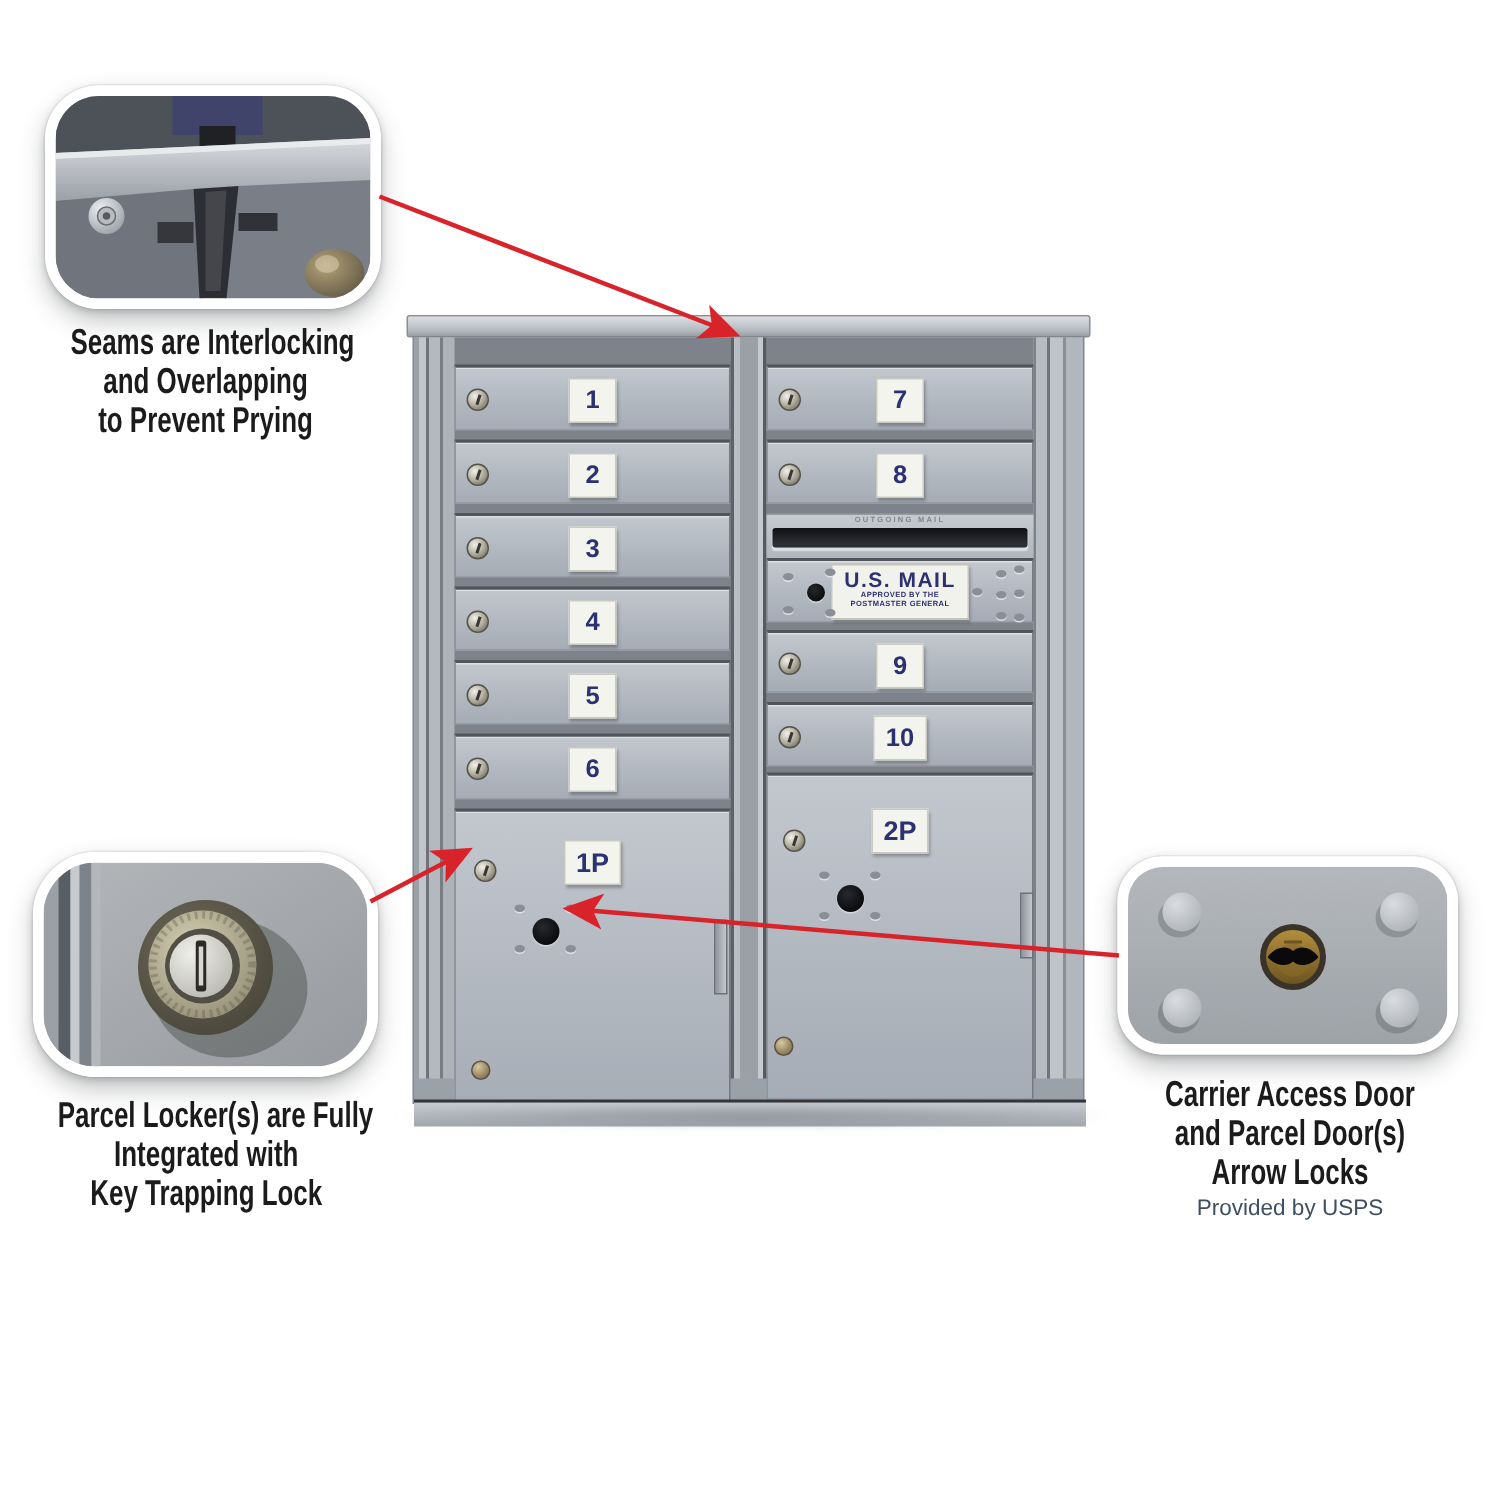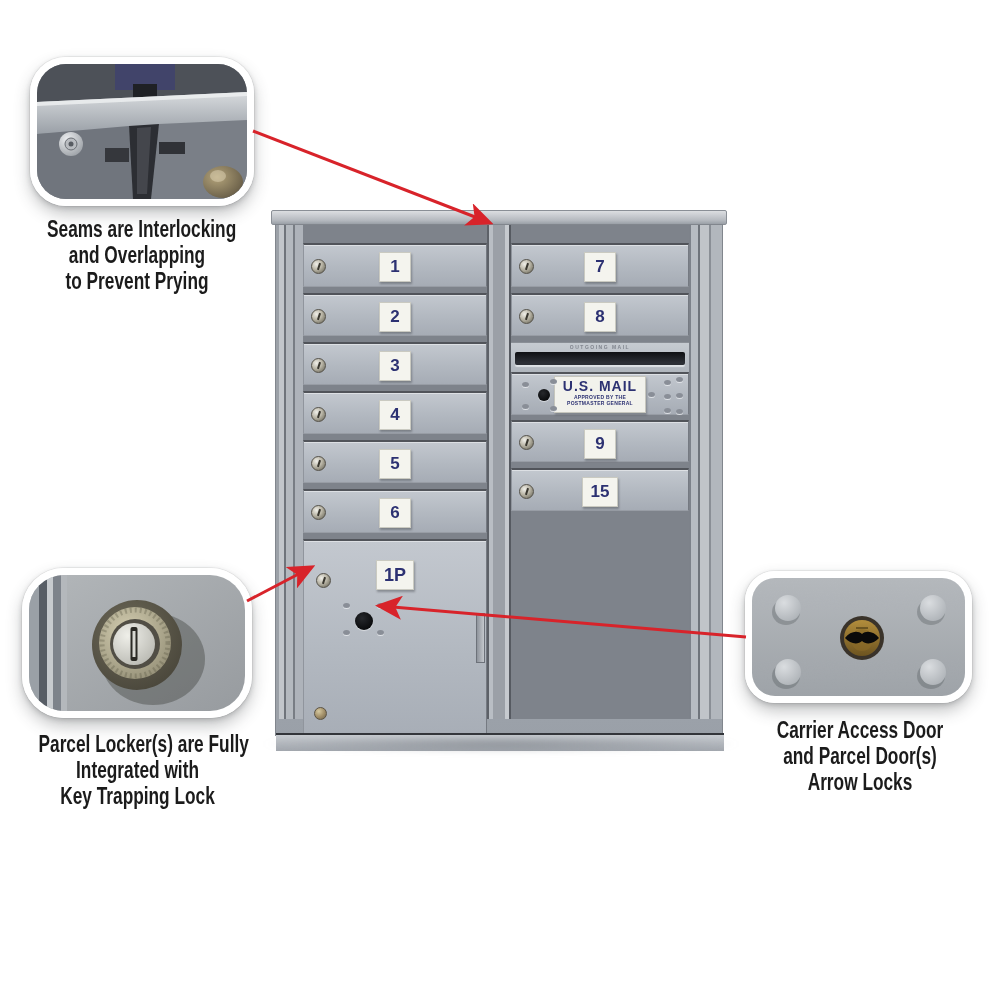--- a/index.html
+++ b/index.html
@@ -213,20 +213,21 @@
         <rect x="104" y="49" width="12" height="2" fill="#5e4a1d" opacity=".8"></rect>
         <path d="M93,60 C98,53 106,52 110,56 C114,52 122,53 127,60 C122,66 114,67 110,63 C106,67 98,66 93,60 Z" fill="#0a0a0a"></path>
       </g>
     </svg>
   </figure>
   <div class="caption" id="cap-arrow">
     <span>Carrier Access Door</span>
     <span>and Parcel Door(s)</span>
     <span>Arrow Locks</span>
   </div>
+  <div class="subcaption" id="sub-arrow">Provided by USPS</div>
 
   <div id="mailbox">
     <div id="topcap"></div>
     <div id="cabbody">
       <div class="trim" id="trim-left"></div>
       <div class="trim" id="trim-right"></div>
       <div class="colbg" id="colbg-left"></div>
       <div class="colbg" id="colbg-right"></div>
       <div id="divider"></div>
 
@@ -322,23 +323,36 @@
       <div class="door" style="left:235px;top:195px;width:178px;height:42px">
         <span class="lock" style="left:7px;top:13px">
             <i class="keyslot"></i>
           </span>
         <span class="plate">9</span>
       </div>
       <div class="door" style="left:235px;top:243px;width:178px;height:43px">
         <span class="lock" style="left:7px;top:14px">
             <i class="keyslot"></i>
           </span>
-        <span class="plate" style="width:34px">15</span>
-      </div>
-
+        <span class="plate" style="width:34px">10</span>
+      </div>
+
+      <div class="door" style="left:235px;top:290px;width:178px;height:218px">
+        <span class="lock" style="left:10px;top:36px">
+            <i class="keyslot"></i>
+          </span>
+        <span class="plate wide" style="top:22px">2P</span>
+        <span class="blackhole" style="left:46px;top:73px"></span>
+        <i class="dent" style="left:34px;top:64px"></i>
+        <i class="dent" style="left:68px;top:64px"></i>
+        <i class="dent" style="left:34px;top:91px"></i>
+        <i class="dent" style="left:68px;top:91px"></i>
+        <span class="handle" style="left:168px;top:78px;height:44px"></span>
+        <span class="rivet" style="left:4px;top:174px"></span>
+      </div>
 
       <div id="rail"></div>
     </div>
   </div>
   <div id="floorshadow"></div>
 
   <svg id="arrows">
     <defs>
       <marker id="ah" markerWidth="9" markerHeight="8" refX="7" refY="4" orient="auto">
         <path d="M0,0 L9,4 L0,8 L2.2,4 Z" fill="#d8232a"></path>

